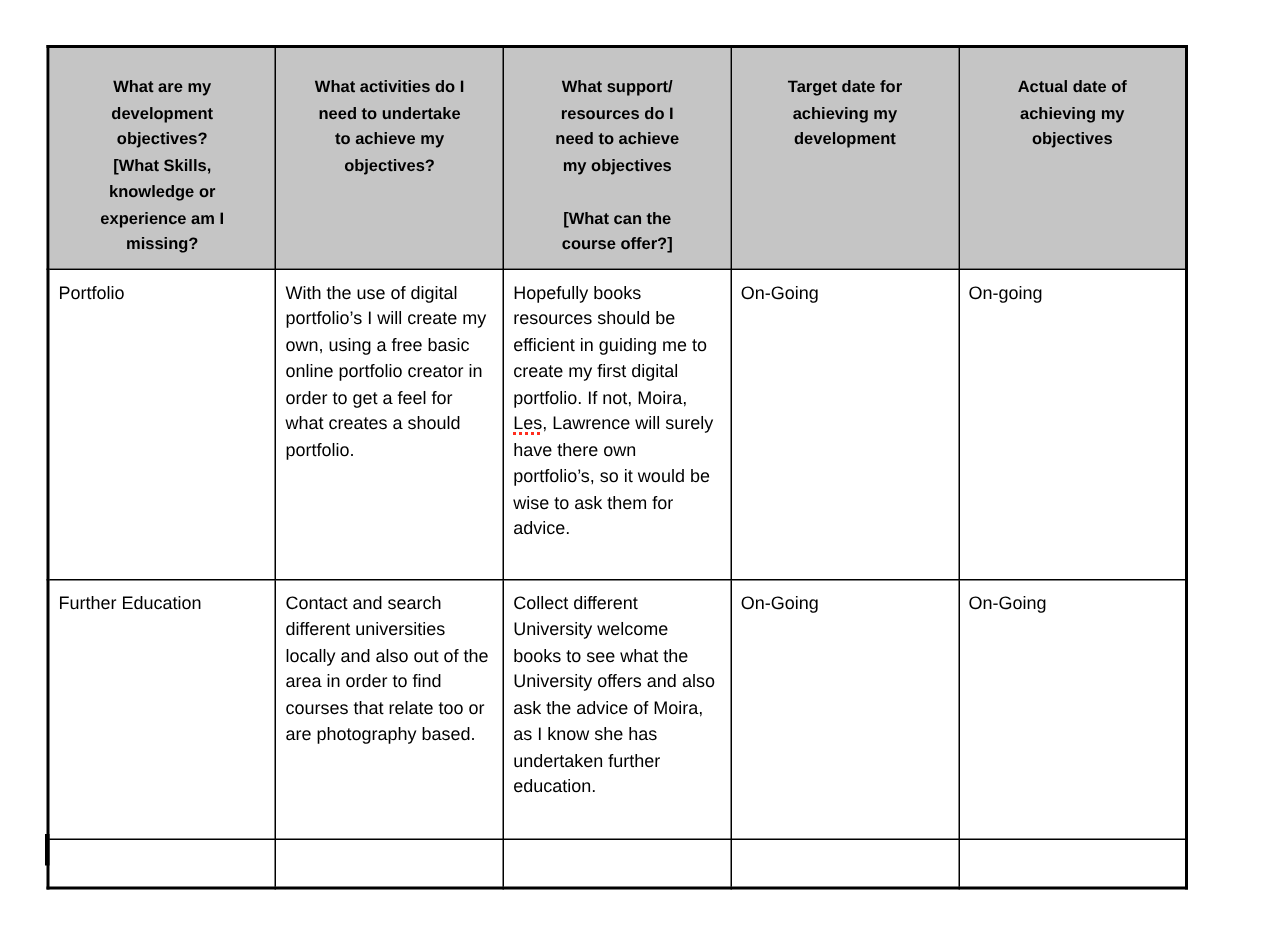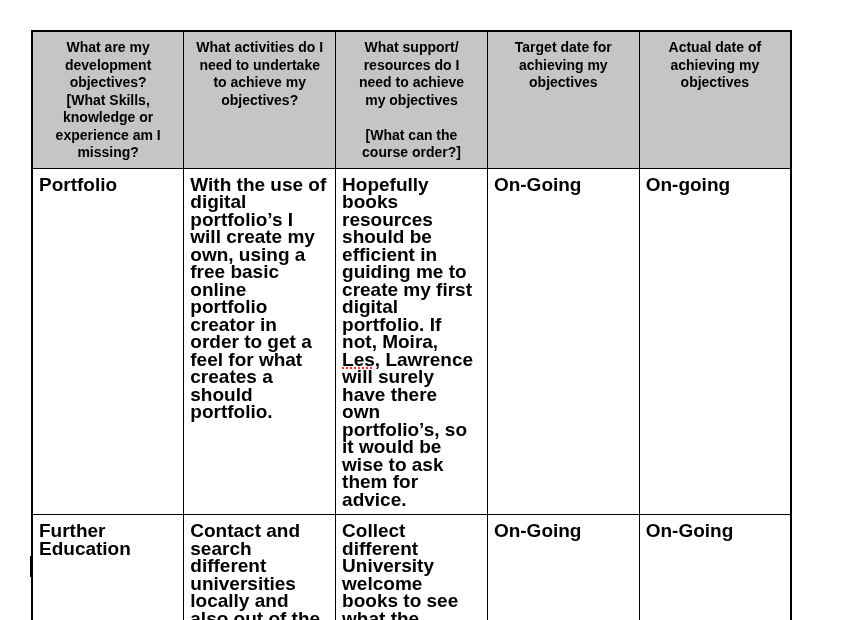--- a/index.html
+++ b/index.html
@@ -33,33 +33,33 @@
     border: 2px solid #000000;
   }
   table.pdp col { width: 151.8px; }
   table.pdp th, table.pdp td {
     border: 1.5px solid #000000;
     vertical-align: top;
     overflow: hidden;
   }
   table.pdp th {
     background: #c5c5c5;
-    font-size: 14px;
+    font-size: 11px;
     line-height: 17.5px;
     font-weight: bold;
     text-align: center;
-    padding: 7px 4px 6px 4px;
+    padding: 18px 4px 6px 4px;
     white-space: pre-line;
     height: 133px;
     box-sizing: border-box;
   }
   table.pdp td {
-    font-size: 19px;
+    font-size: 12px;
     line-height: 17.5px;
-    font-weight: bold;
+    font-weight: normal;
     text-align: left;
     padding: 7px 8px 6px 6px;
     box-sizing: border-box;
   }
   tr.row-1 td { height: 207px; }
   tr.row-2 td { height: 173px; }
   tr.row-3 td { height: 33px; }
   .misspell {
     text-decoration: underline;
     text-decoration-style: dotted;
@@ -101,24 +101,24 @@
           <th>What activities do I
 need to undertake
 to achieve my
 objectives?</th>
           <th>What support/
 resources do I
 need to achieve
 my objectives
 
 [What can the
-course order?]</th>
+course offer?]</th>
           <th>Target date for
 achieving my
-objectives</th>
+development</th>
           <th>Actual date of
 achieving my
 objectives</th>
         </tr>
       </thead>
       <tbody>
         <tr class="row-1">
           <td>
             <span>Portfolio</span>
           </td>

